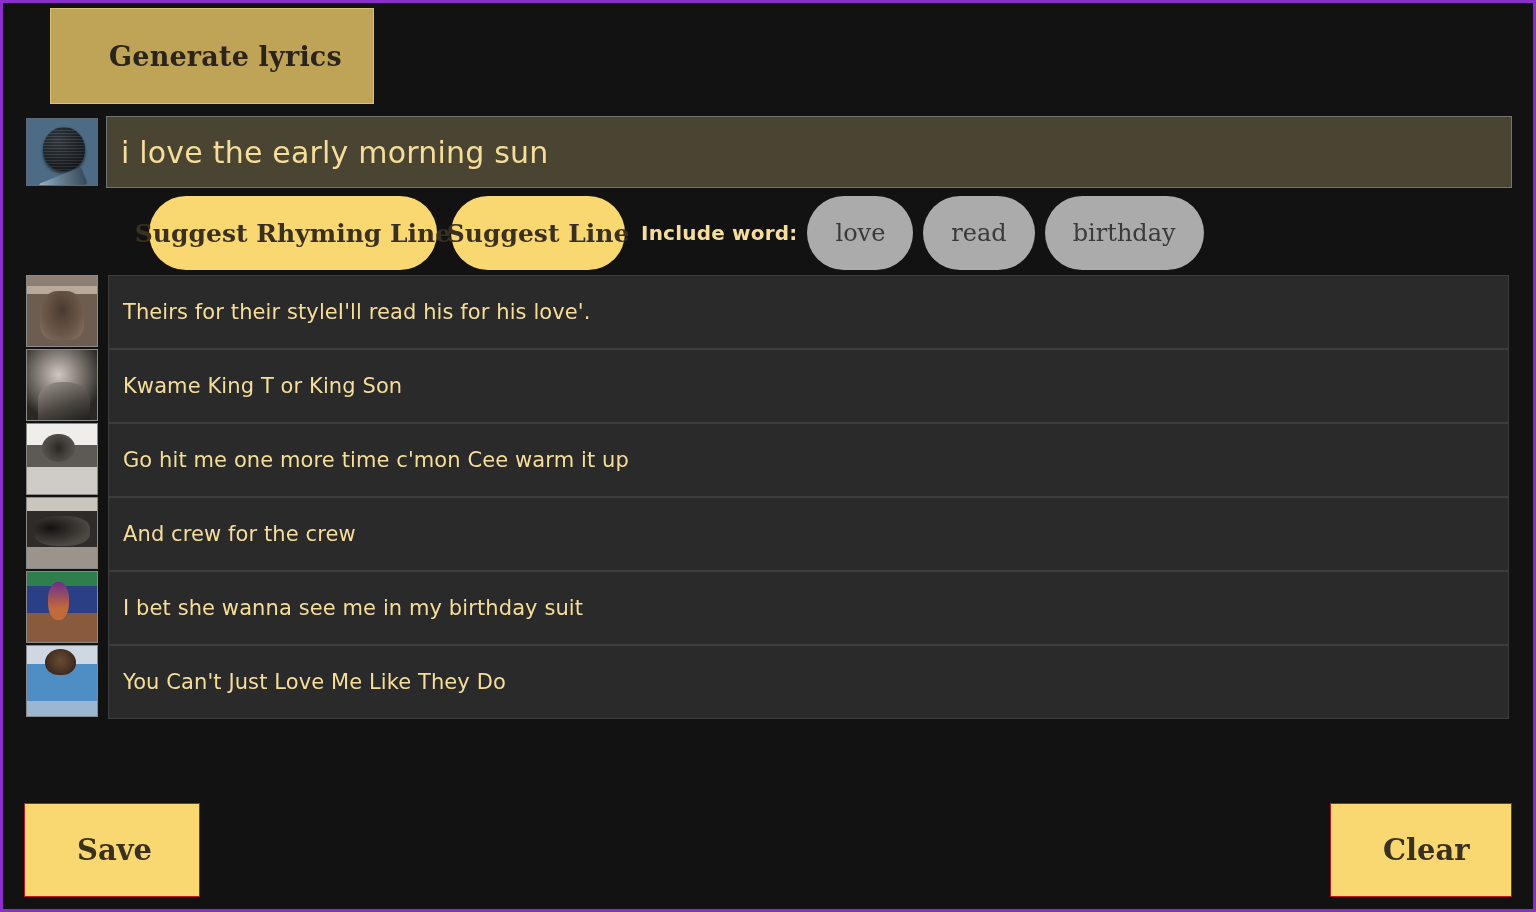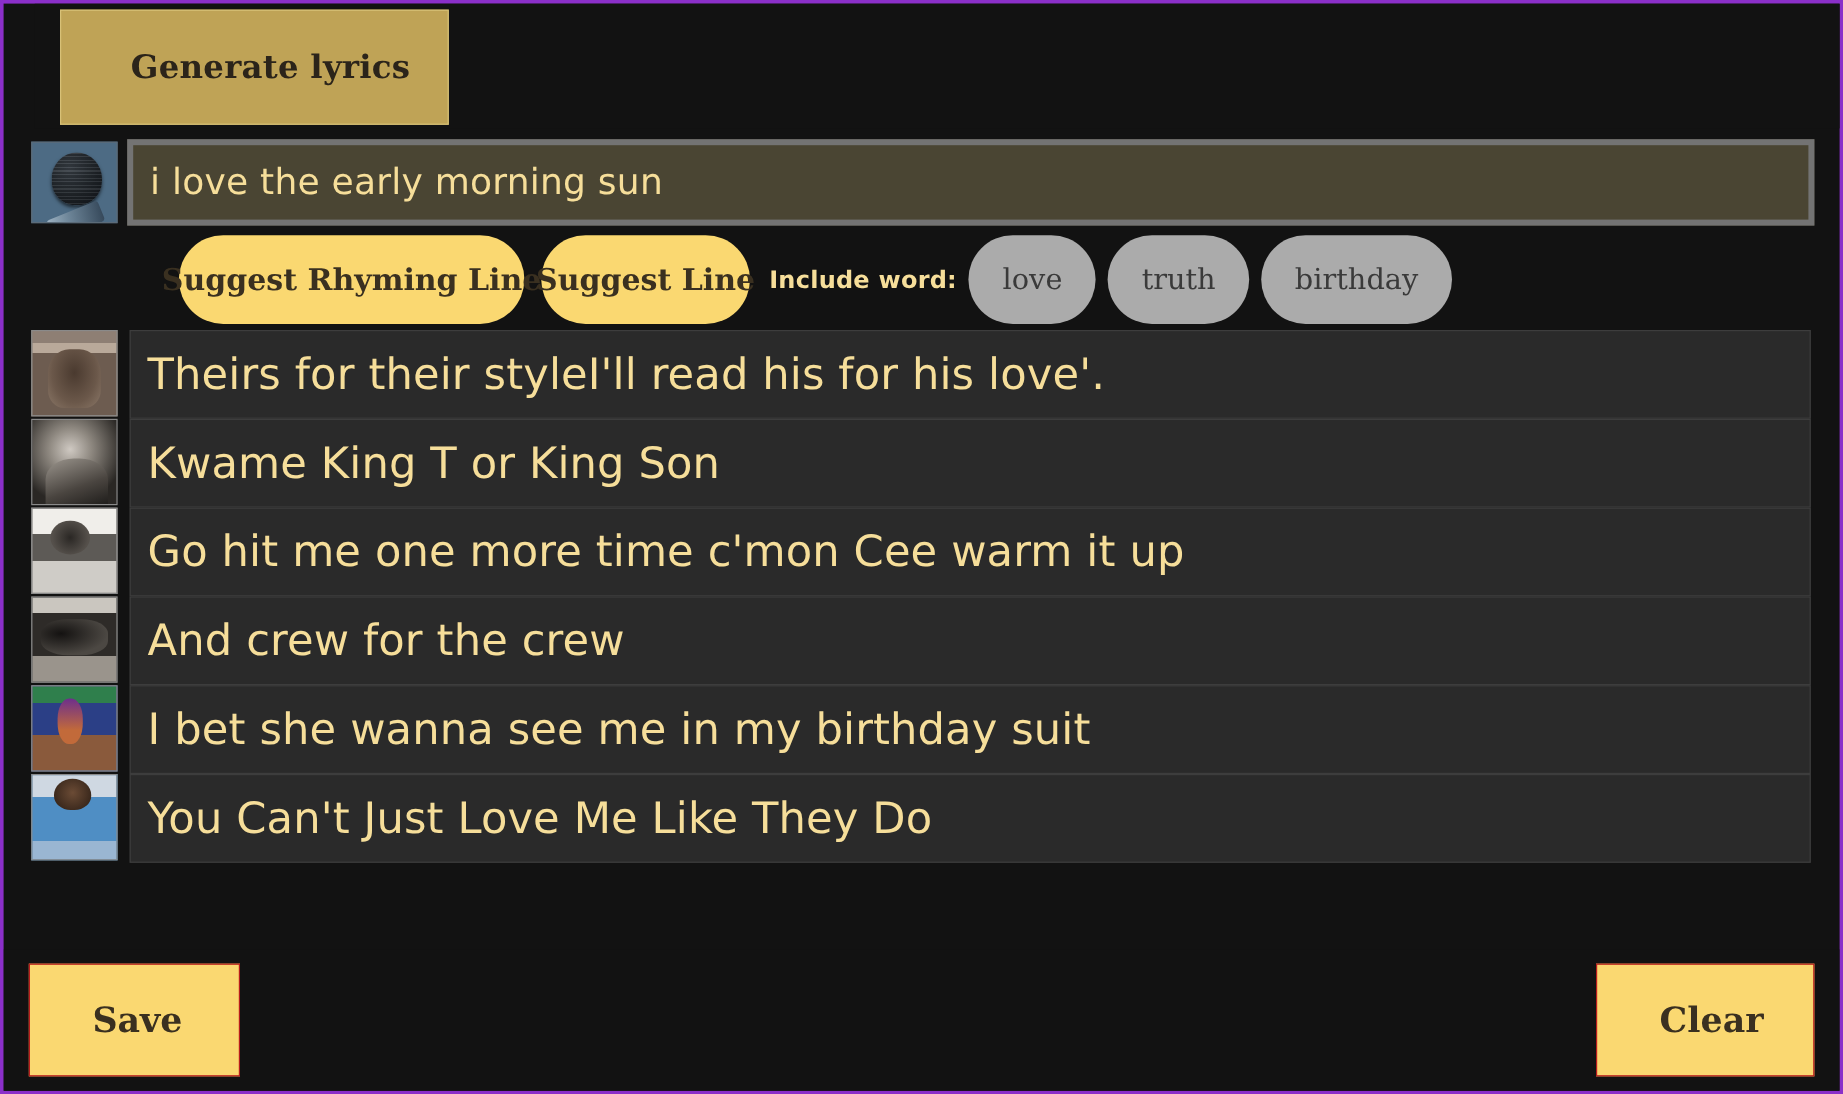--- a/index.html
+++ b/index.html
@@ -101,21 +101,21 @@
     border-radius: 3px;
   }
 
   .prompt-input {
     position: absolute;
     left: 103px;
     top: 3px;
     width: 1406px;
     height: 72px;
     background: #4A4533;
-    border: 5px solid #737373;
+    border: 1px solid #737373;
     color: #F6DE9A;
     font-family: "DejaVu Sans", sans-serif;
     font-size: 30px;
     padding: 0 14px;
     display: flex;
     align-items: center;
     letter-spacing: .2px;
     cursor: text;
   }
 
@@ -279,21 +279,21 @@
   }
 
   .lyric-text {
     flex: 1;
     margin-left: 10px;
     margin-right: 24px;
     background: #2A2A2A;
     border: 1px solid #3d3d3d;
     color: #F6DE9A;
     font-family: "DejaVu Sans", sans-serif;
-    font-size: 36px;
+    font-size: 21px;
     display: flex;
     align-items: center;
     padding: 0 14px;
     letter-spacing: .1px;
     cursor: text;
     overflow: hidden;
     white-space: nowrap;
   }
 
   
@@ -345,21 +345,21 @@
   <div class="prompt-row">
     <div class="mic-thumb"></div>
     <div class="prompt-input" title="i love the early morning sun">i love the early morning sun</div>
   </div>
 
   <div class="actions-row">
     <button class="pill rhyme">Suggest Rhyming Line</button>
     <button class="pill line">Suggest Line</button>
     <span class="include-label">Include word:</span>
     <button class="word-pill">love</button>
-    <button class="word-pill">truth</button>
+    <button class="word-pill">read</button>
     <button class="word-pill">birthday</button>
   </div>
 
   <div class="lyrics-list">
 
     <div class="lyric-row">
       <div class="thumb t0"></div>
       <div class="lyric-text">Theirs for their styleI'll read his for his love'.</div>
     </div>
 

